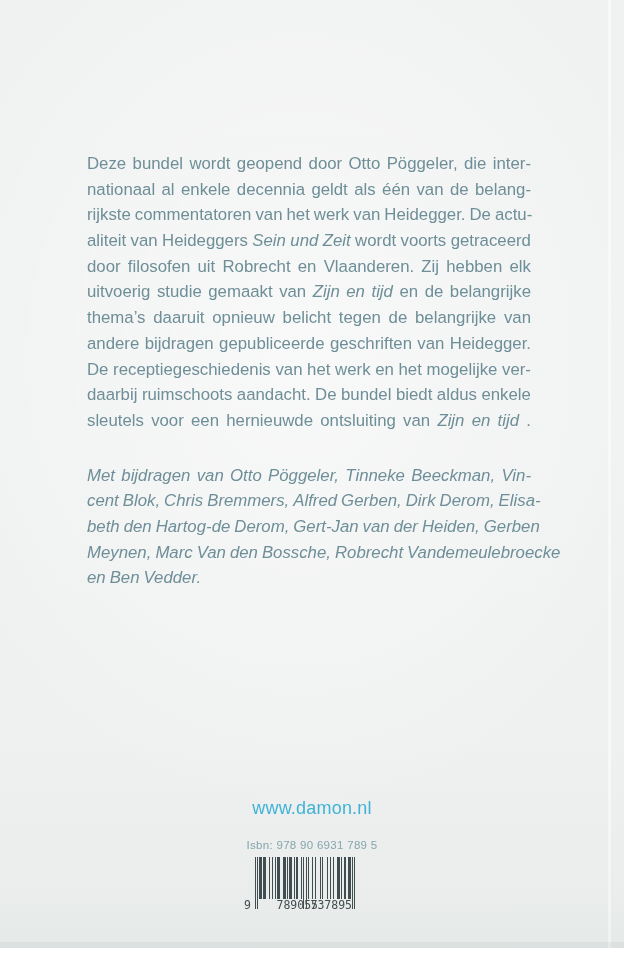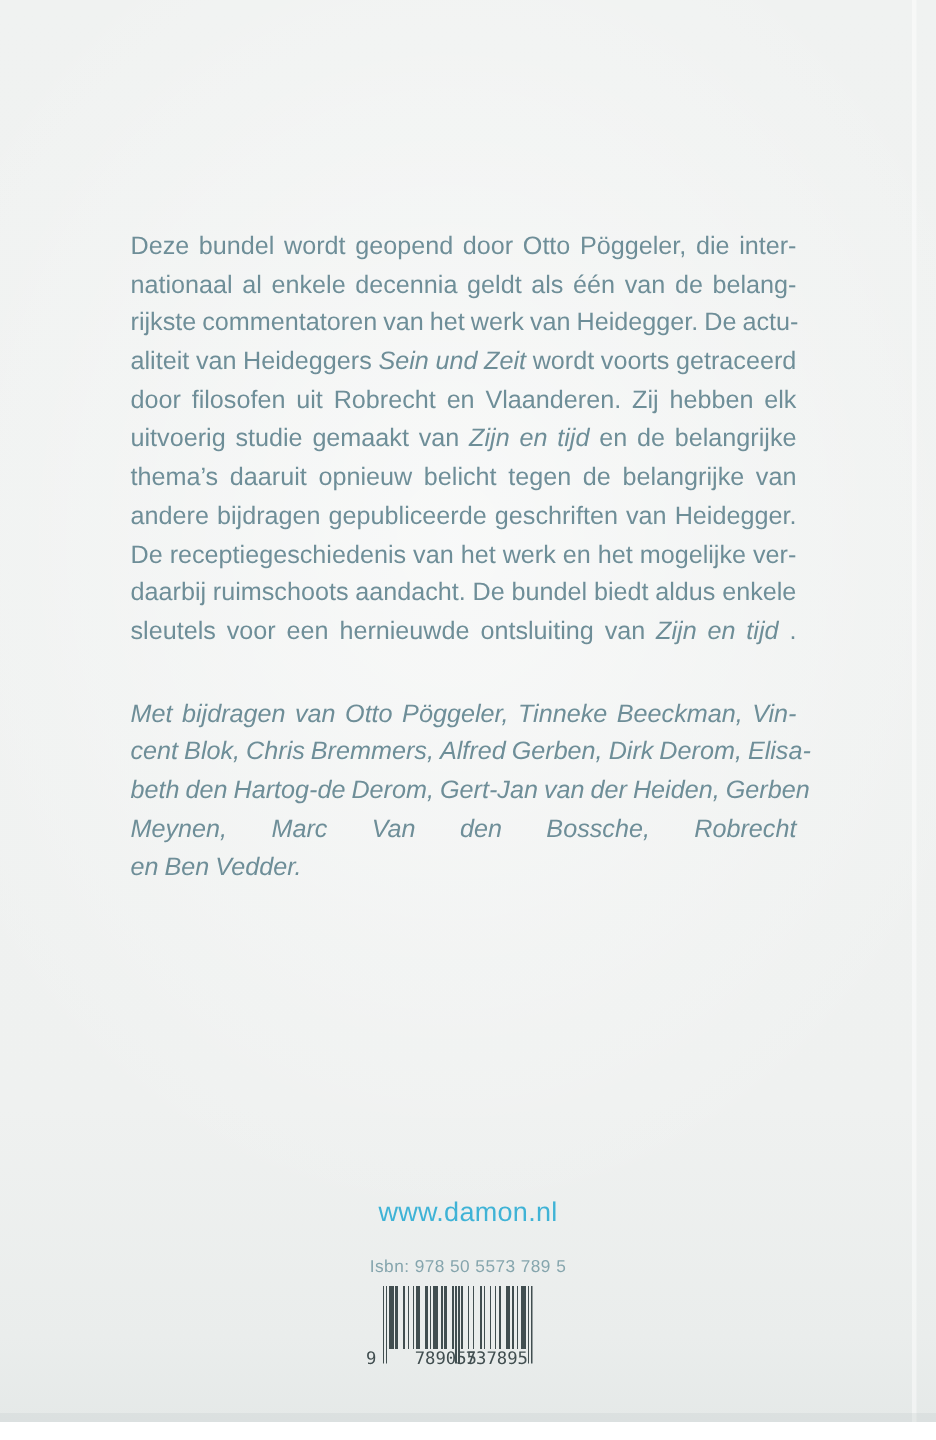--- a/index.html
+++ b/index.html
@@ -259,32 +259,33 @@
           <span class="it">Heiden,</span>
           <span class="it">Gerben</span>
         </div>
         <div class="line just">
           <span class="it">Meynen,</span>
           <span class="it">Marc</span>
           <span class="it">Van</span>
           <span class="it">den</span>
           <span class="it">Bossche,</span>
           <span class="it">Robrecht</span>
+          <span class="it">Vandemeulebroecke</span>
         </div>
         <div class="line">
           <span class="it">en</span>
           <span class="it">Ben</span>
           <span class="it">Vedder.</span>
         </div>
       </div>
     </div>
 
   <div class="website">www.damon.nl</div>
 
-  <div class="isbn">Isbn: 978 50 5573 789 5</div>
+  <div class="isbn">Isbn: 978 90 6931 789 5</div>
 
   <div class="barcode">
       <svg viewBox="0 0 95 52" preserveAspectRatio="none" shape-rendering="crispEdges">
         <rect x="0" y="0" width="1" height="52" fill="#414e50"></rect>
         <rect x="2" y="0" width="1" height="52" fill="#414e50"></rect>
         <rect x="4" y="0" width="1" height="42" fill="#414e50"></rect>
         <rect x="5" y="0" width="1" height="42" fill="#414e50"></rect>
         <rect x="6" y="0" width="1" height="42" fill="#414e50"></rect>
         <rect x="8" y="0" width="1" height="42" fill="#414e50"></rect>
         <rect x="9" y="0" width="1" height="42" fill="#414e50"></rect>

